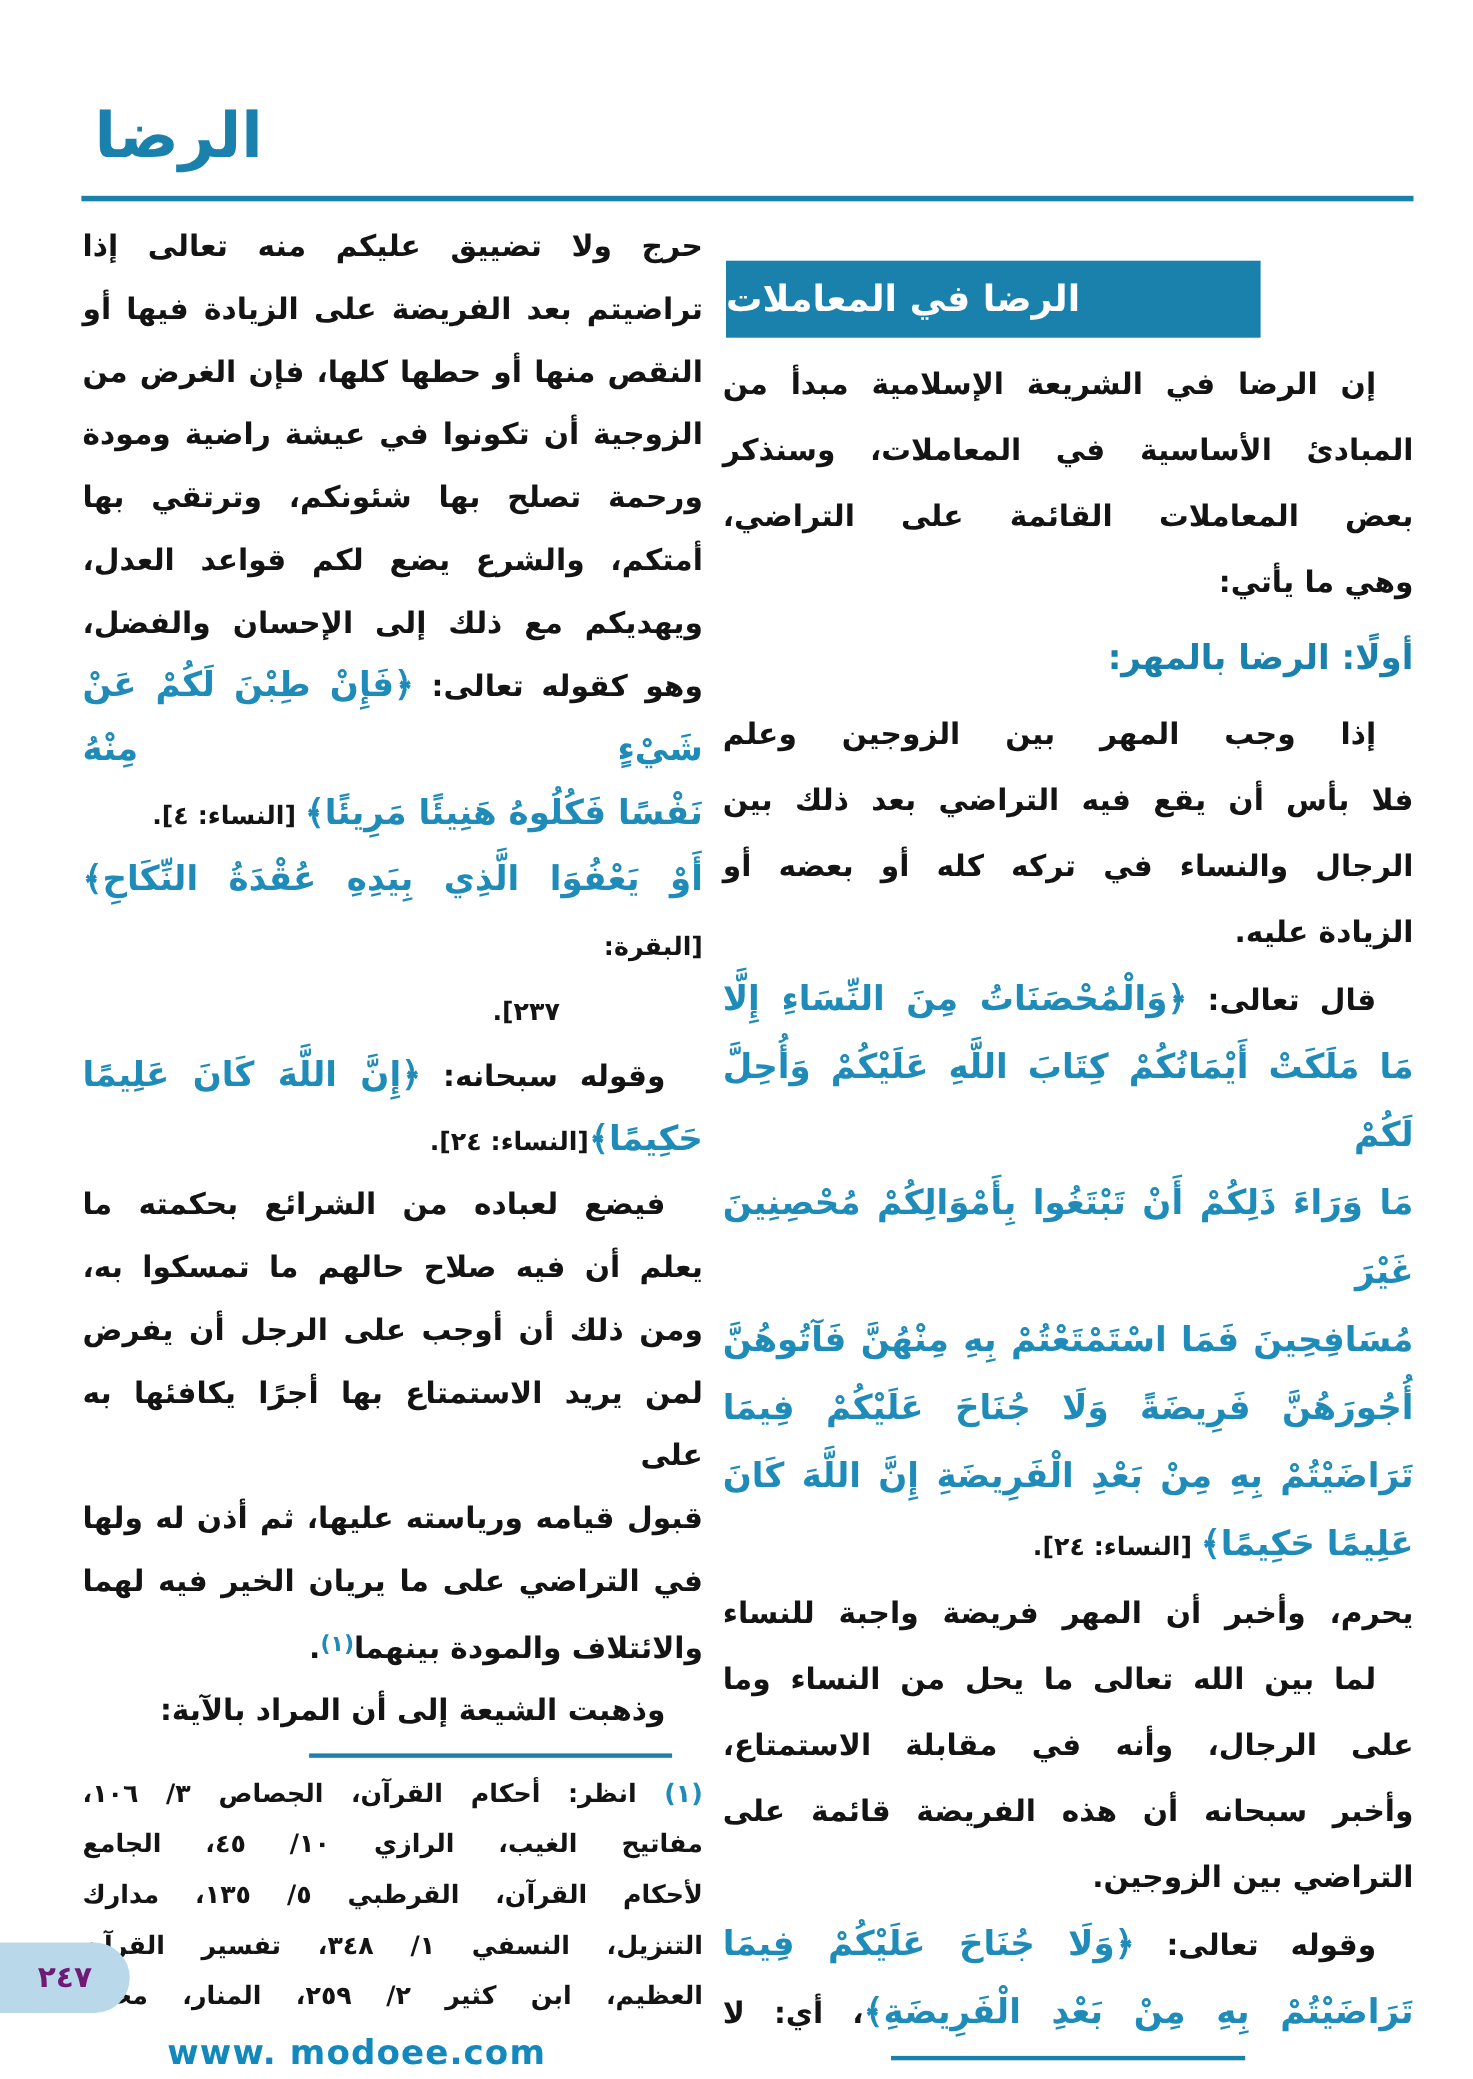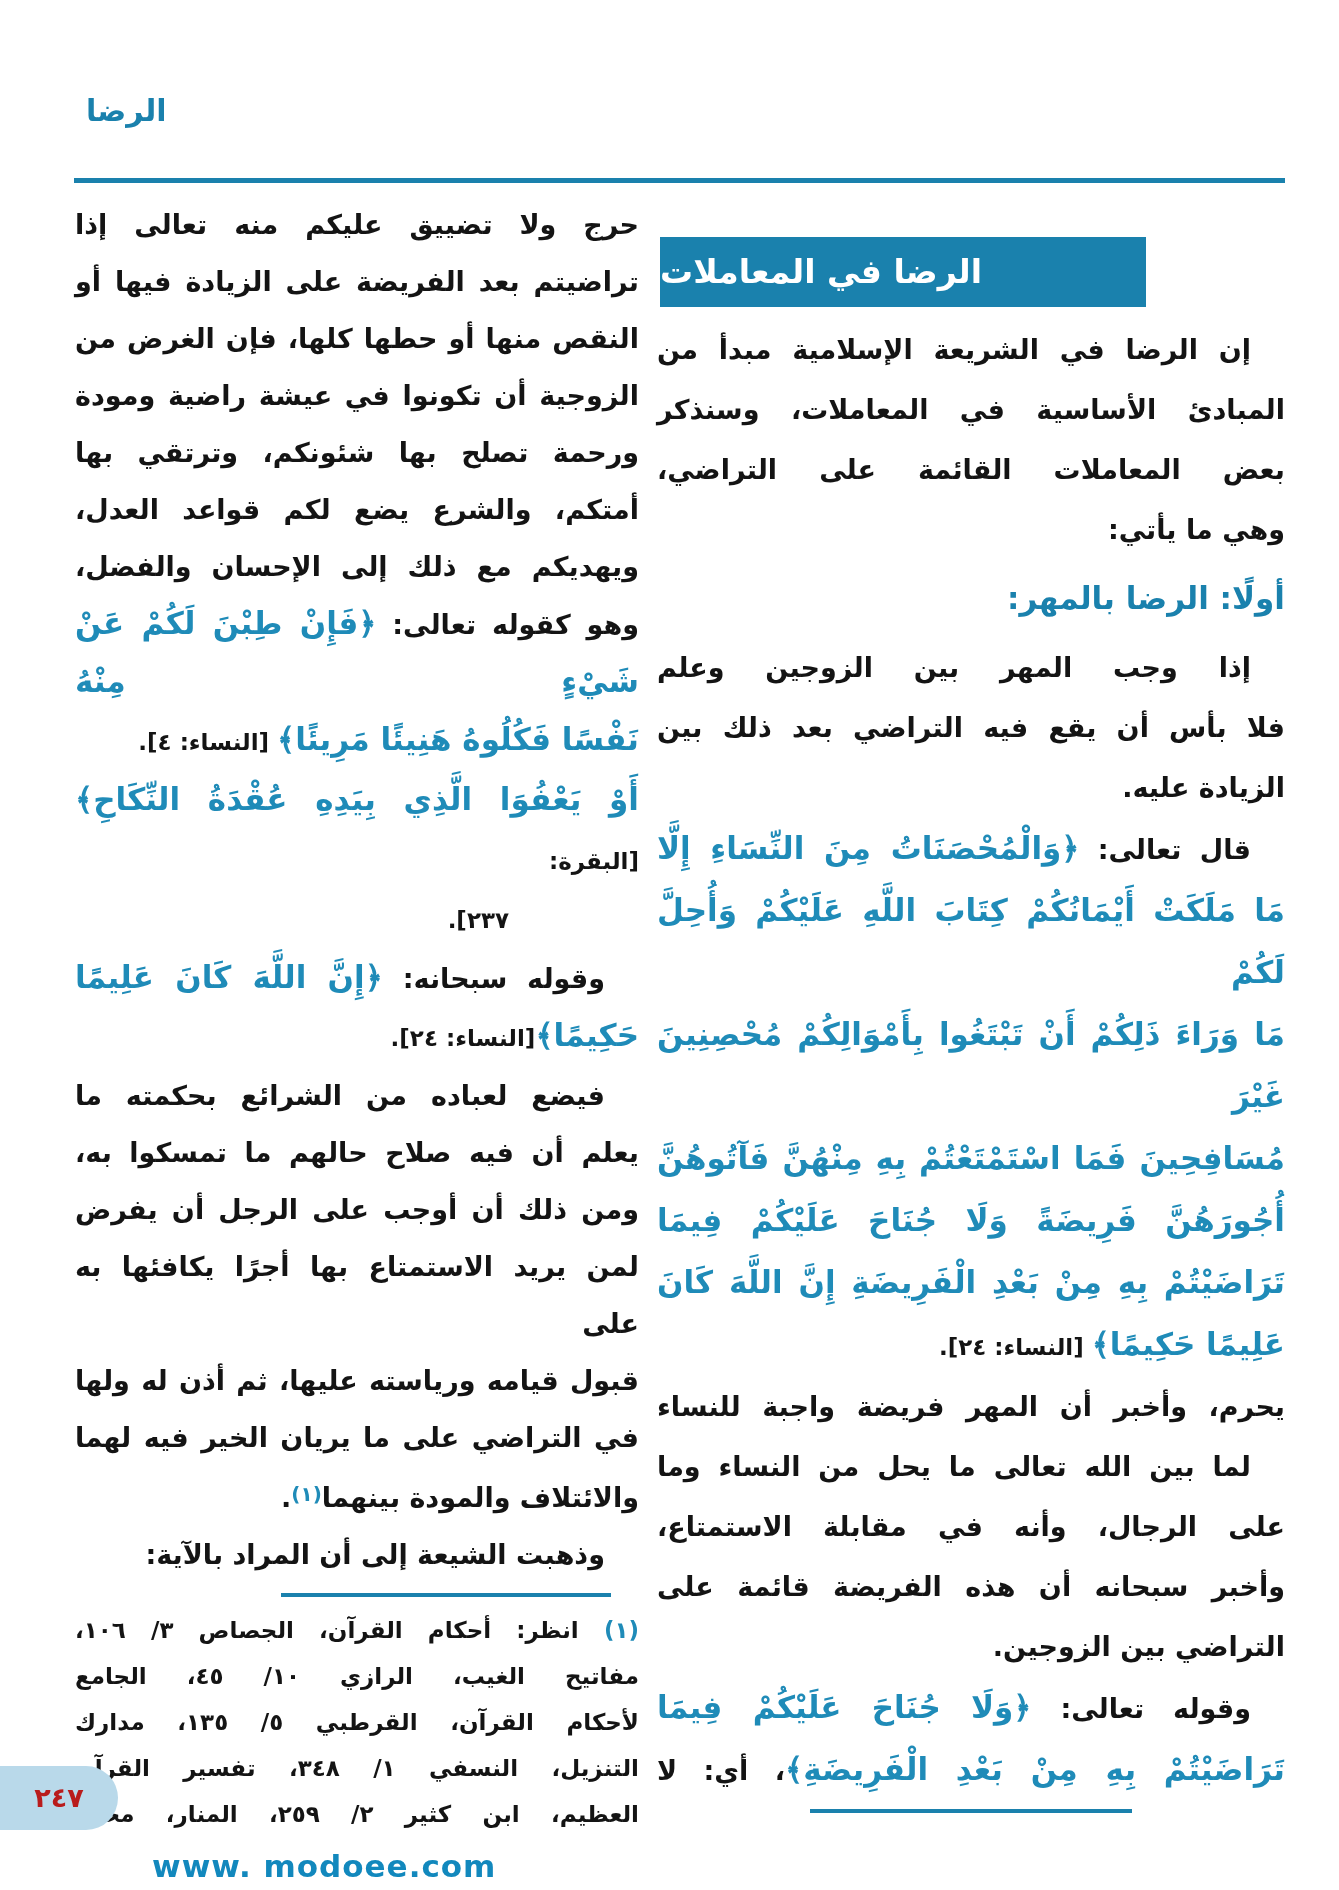--- a/index.html
+++ b/index.html
@@ -10,21 +10,21 @@
     --ink:#141414;
   }
   *{box-sizing:border-box;}
   html,body{margin:0;padding:0;}
   body{
     width:1339px;height:1890px;position:relative;background:#ffffff;
     font-family:"DejaVu Sans",sans-serif;color:var(--ink);overflow:hidden;
   }
   .running-head{
     position:absolute;top:96px;left:86px;
-    font-size:30px;font-weight:700;color:var(--accent);line-height:1;
+    font-size:57px;font-weight:700;color:var(--accent);line-height:1;
   }
   .head-rule{
     position:absolute;top:178px;left:74px;right:54px;height:5px;
     background:var(--accent);
   }
   .columns{
     position:absolute;top:196px;right:54px;left:75px;
     display:flex;gap:18px;align-items:flex-start;
   }
   .col{display:block;}
@@ -51,21 +51,21 @@
   .run.fnnum{color:var(--quran);}
   .fn-rule{height:4px;background:var(--accent);}
   .col-left .fn-rule{width:330px;margin:10px 28px 10px 0;}
   .col-right .fn-rule{width:322px;margin:8px auto 10px auto;}
   .fn-text .line{font-size:23px;font-weight:700;}
   .col-left .fn-text .line{line-height:46px;}
   .col-right .fn-text .line{line-height:50px;font-size:24px;}
   .page-badge{
     position:absolute;left:0;top:1766px;width:118px;height:64px;
     background:var(--badge);border-radius:0 34px 34px 0;
-    color:#b91c1c;font-size:27px;font-weight:700;
+    color:#701a75;font-size:27px;font-weight:700;
     text-align:center;line-height:64px;
   }
   .site-url{
     position:absolute;left:152px;top:1848px;direction:ltr;
     color:var(--link);font-size:31px;font-weight:700;letter-spacing:1px;
   }
 </style>
 </head>
 <body>
 
@@ -80,20 +80,21 @@
       <span>الرضا في المعاملات</span>
     </div>
     <div class="flow">
         <div class="line indent"><span class="run">إن الرضا في الشريعة الإسلامية مبدأ من</span></div>
         <div class="line"><span class="run">المبادئ الأساسية في المعاملات، وسنذكر</span></div>
         <div class="line"><span class="run">بعض المعاملات القائمة على التراضي،</span></div>
         <div class="line last"><span class="run">وهي ما يأتي:</span></div>
         <div class="line heading"><span class="run heading">أولًا: الرضا بالمهر:</span></div>
         <div class="line indent"><span class="run">إذا وجب المهر بين الزوجين وعلم</span></div>
         <div class="line"><span class="run">فلا بأس أن يقع فيه التراضي بعد ذلك بين</span></div>
+        <div class="line"><span class="run">الرجال والنساء في تركه كله أو بعضه أو</span></div>
         <div class="line last"><span class="run">الزيادة عليه.</span></div>
         <div class="line indent"><span class="run">قال تعالى: </span><span class="run quran">﴿وَالْمُحْصَنَاتُ مِنَ النِّسَاءِ إِلَّا</span></div>
         <div class="line"><span class="run quran">مَا مَلَكَتْ أَيْمَانُكُمْ كِتَابَ اللَّهِ عَلَيْكُمْ وَأُحِلَّ لَكُمْ</span></div>
         <div class="line"><span class="run quran">مَا وَرَاءَ ذَلِكُمْ أَنْ تَبْتَغُوا بِأَمْوَالِكُمْ مُحْصِنِينَ غَيْرَ</span></div>
         <div class="line"><span class="run quran">مُسَافِحِينَ فَمَا اسْتَمْتَعْتُمْ بِهِ مِنْهُنَّ فَآتُوهُنَّ</span></div>
         <div class="line"><span class="run quran">أُجُورَهُنَّ فَرِيضَةً وَلَا جُنَاحَ عَلَيْكُمْ فِيمَا</span></div>
         <div class="line"><span class="run quran">تَرَاضَيْتُمْ بِهِ مِنْ بَعْدِ الْفَرِيضَةِ إِنَّ اللَّهَ كَانَ</span></div>
         <div class="line last"><span class="run quran">عَلِيمًا حَكِيمًا﴾</span><span class="run ref"> [النساء: ٢٤].</span></div>
         <div class="line"><span class="run">يحرم، وأخبر أن المهر فريضة واجبة للنساء</span></div>
         <div class="line indent"><span class="run">لما بين الله تعالى ما يحل من النساء وما</span></div>

